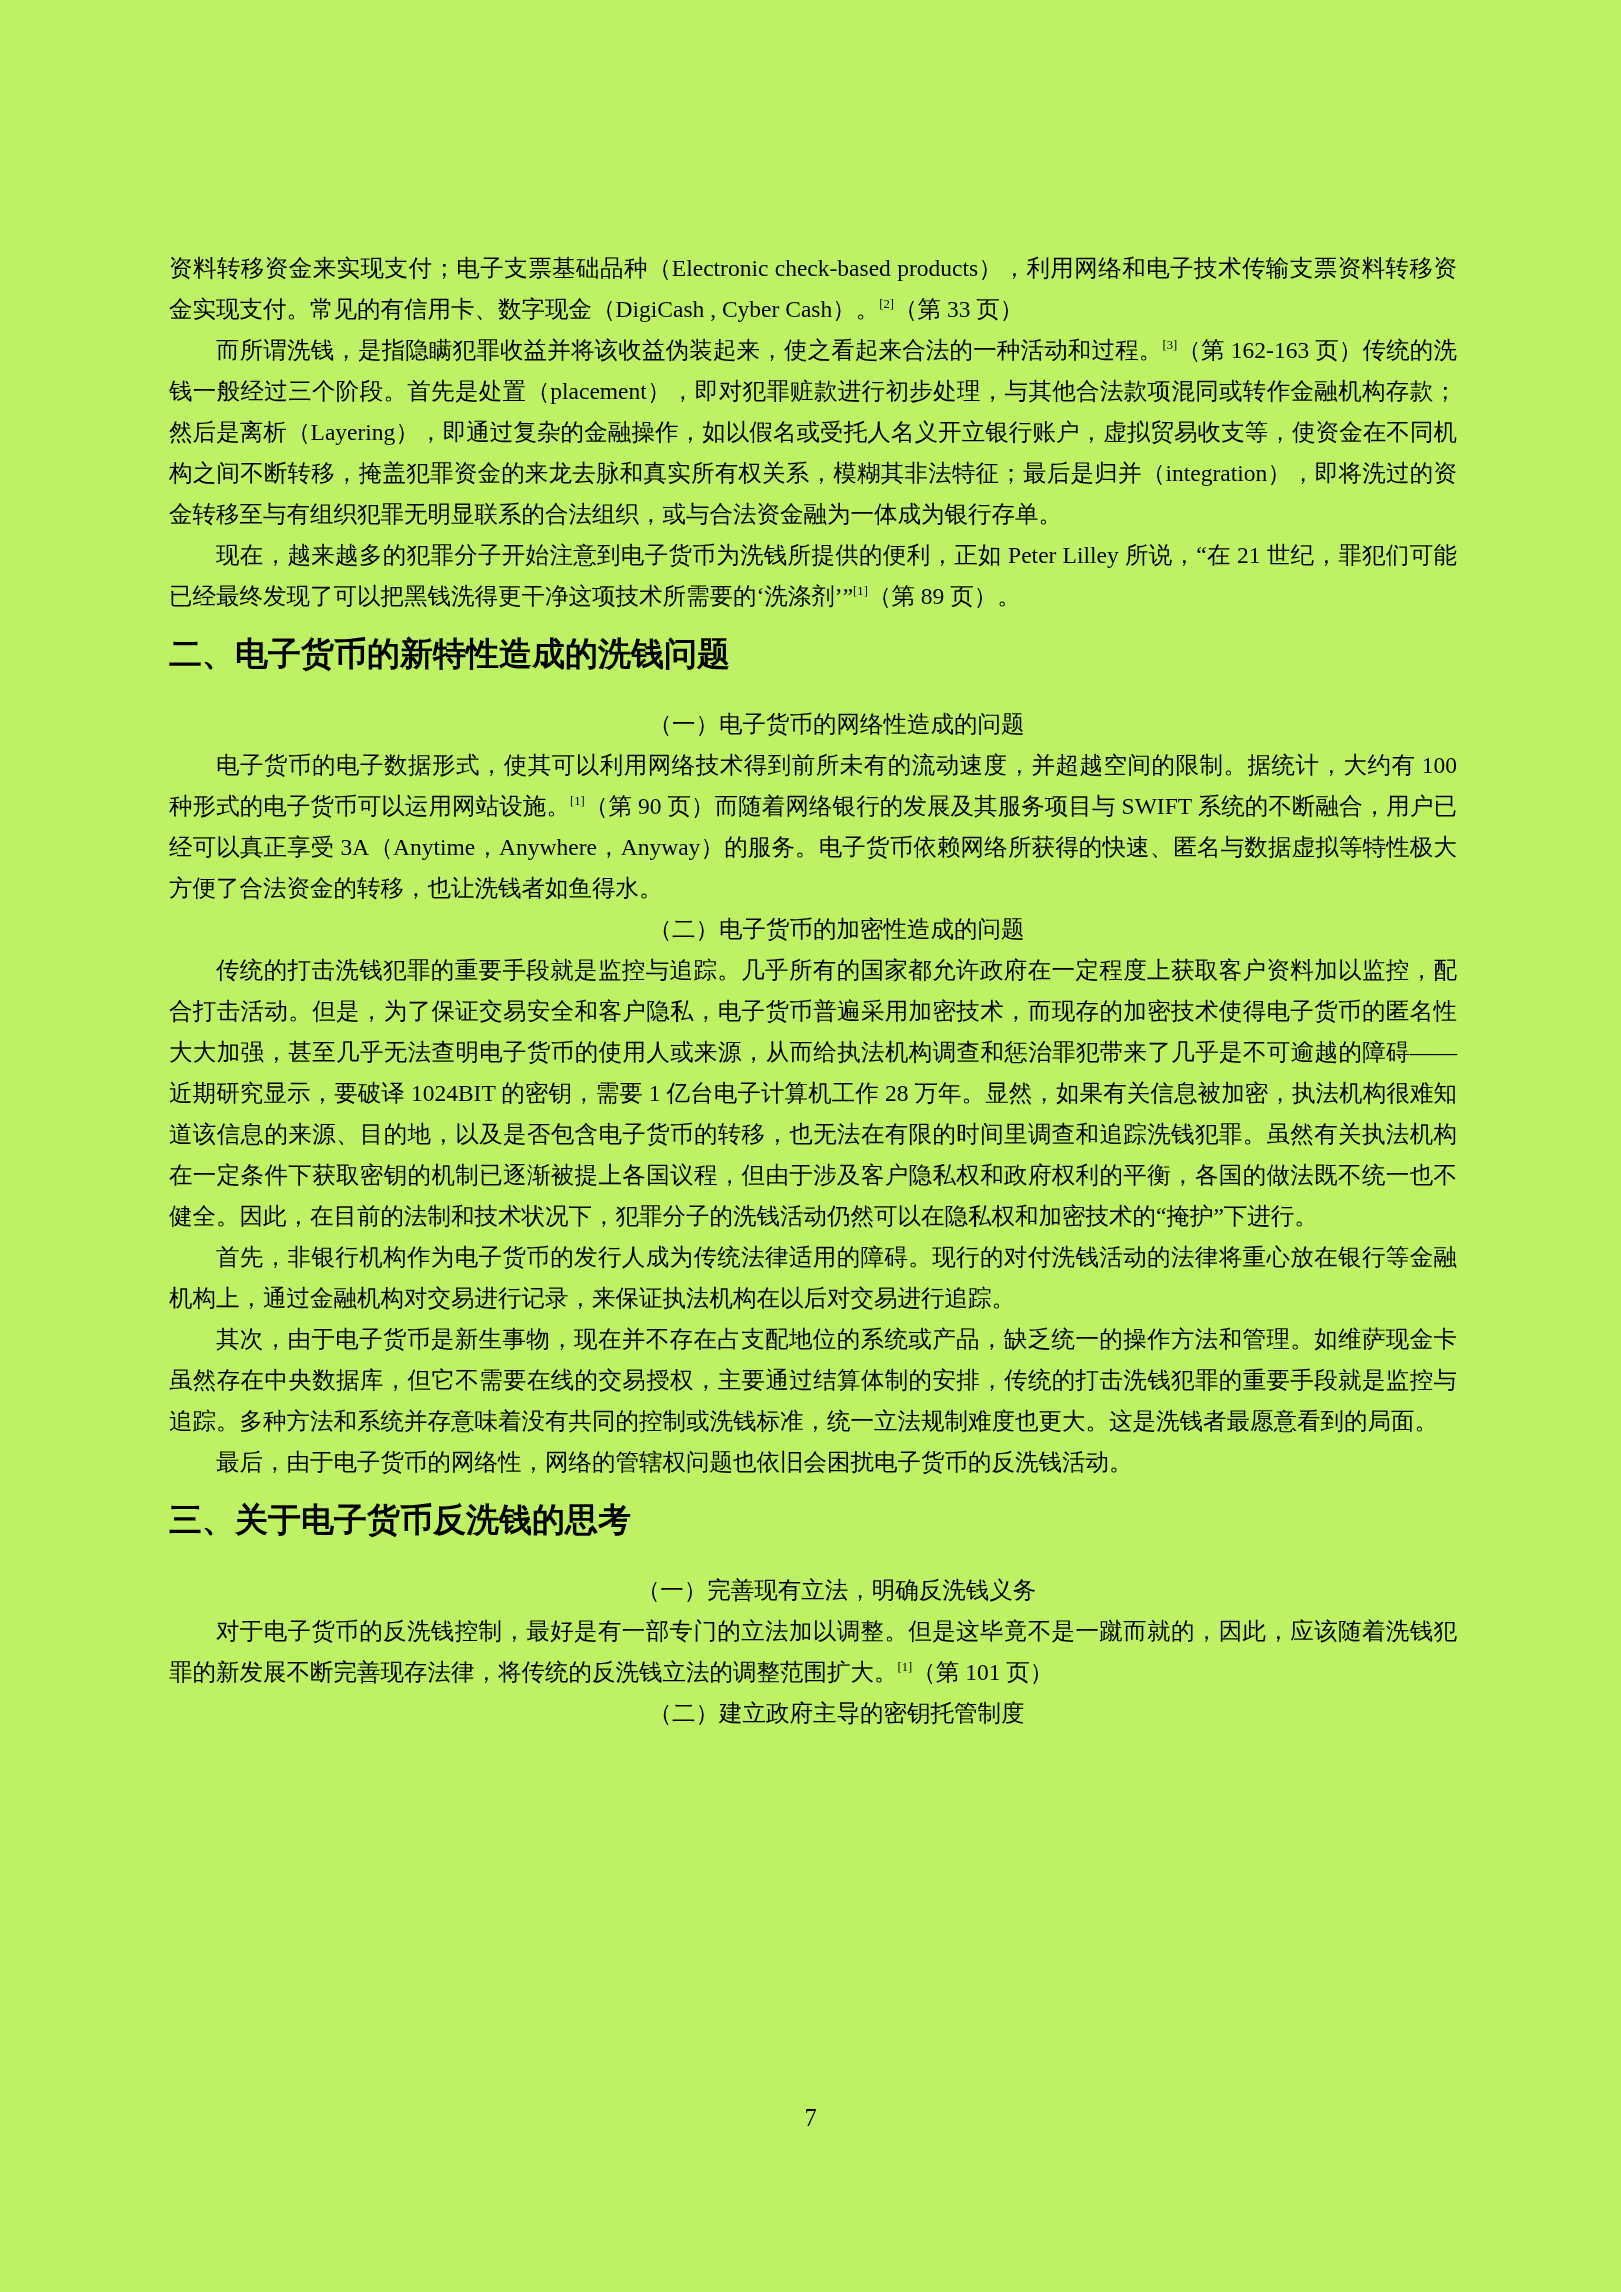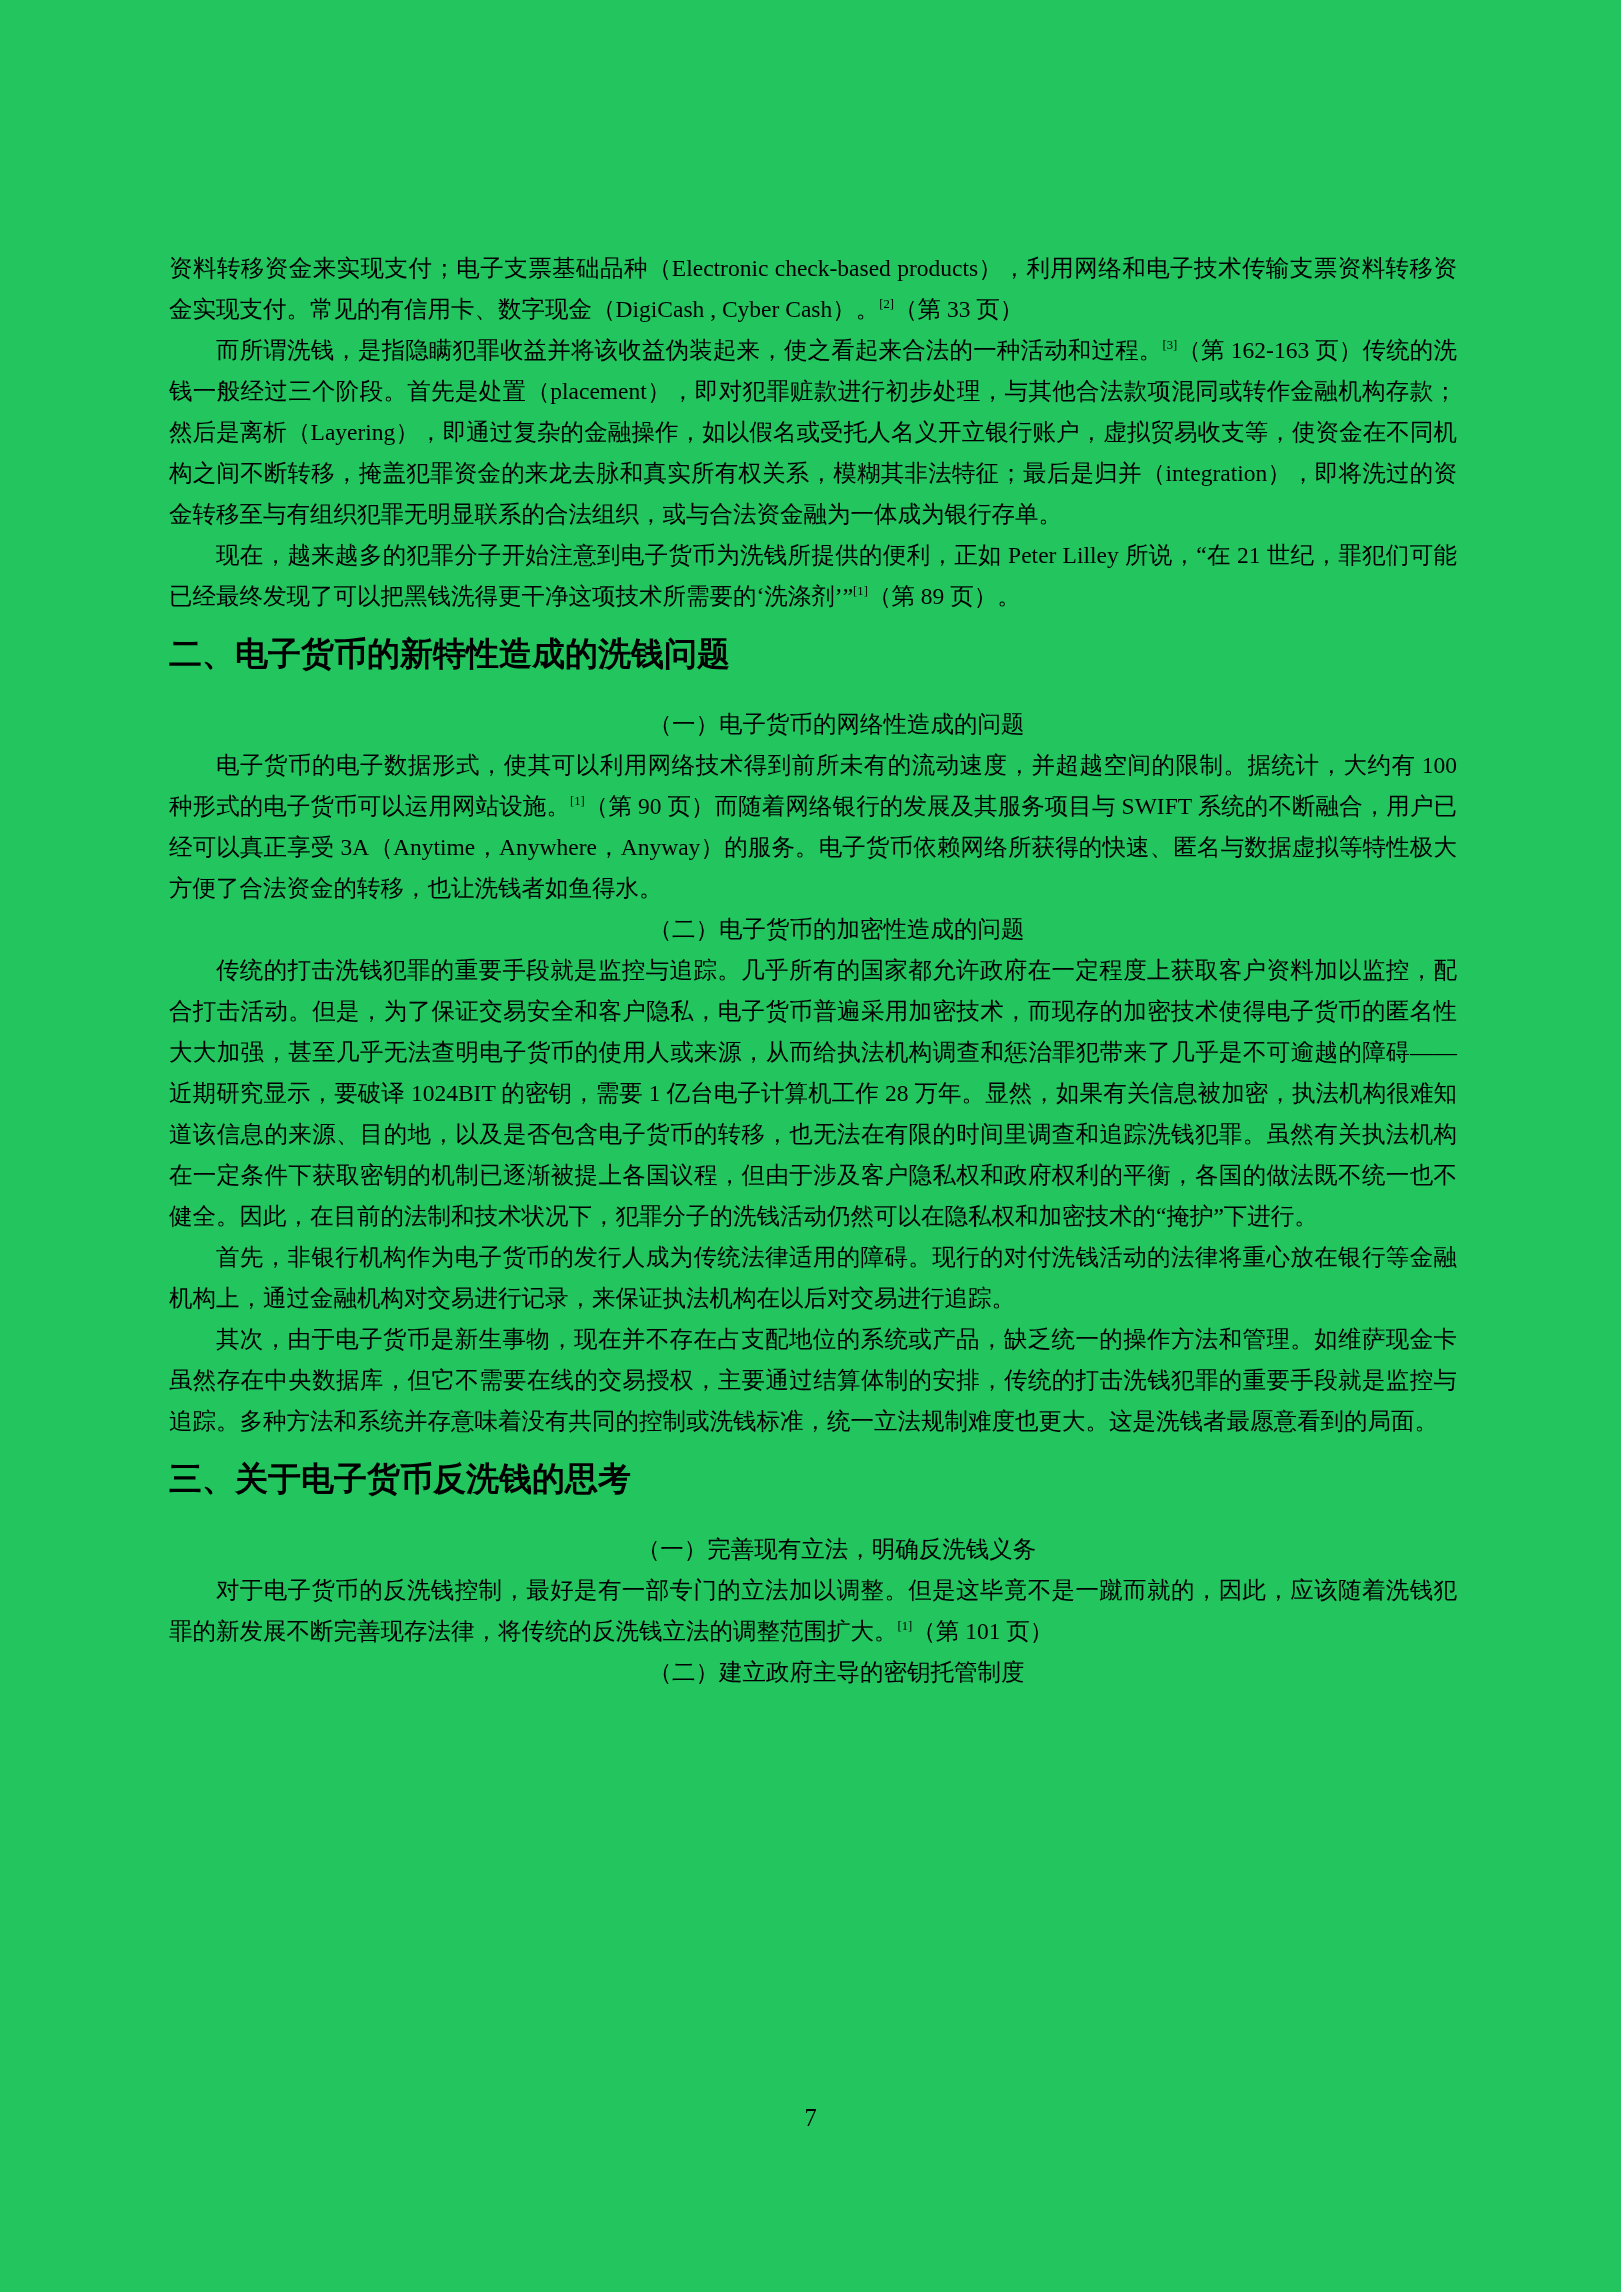--- a/index.html
+++ b/index.html
@@ -4,21 +4,21 @@
 <style>
   html, body {
     margin: 0;
     padding: 0;
     background: #ffffff;
   }
   .page {
     position: relative;
     width: 1621px;
     height: 2293px;
-    background: #22c55e;
+    background: #bef264;
     box-sizing: border-box;
     padding: 248px 164px 12px 169px;
     font-family: "Liberation Serif", "DejaVu Serif", serif;
     color: #000000;
     overflow: hidden;
   }
   .doc-body {
     font-size: 23.5px;
     line-height: 41px;
     text-align: justify;
@@ -65,20 +65,21 @@
       <p class="para no-indent">资料转移资金来实现支付；电子支票基础品种（Electronic check-based products），利用网络和电子技术传输支票资料转移资金实现支付。常见的有信用卡、数字现金（DigiCash , Cyber Cash）。<sup class="footnote-ref">[2]</sup>（第 33 页）</p>
       <p class="para">而所谓洗钱，是指隐瞒犯罪收益并将该收益伪装起来，使之看起来合法的一种活动和过程。<sup class="footnote-ref">[3]</sup>（第 162-163 页）传统的洗钱一般经过三个阶段。首先是处置（placement），即对犯罪赃款进行初步处理，与其他合法款项混同或转作金融机构存款；然后是离析（Layering），即通过复杂的金融操作，如以假名或受托人名义开立银行账户，虚拟贸易收支等，使资金在不同机构之间不断转移，掩盖犯罪资金的来龙去脉和真实所有权关系，模糊其非法特征；最后是归并（integration），即将洗过的资金转移至与有组织犯罪无明显联系的合法组织，或与合法资金融为一体成为银行存单。</p>
       <p class="para">现在，越来越多的犯罪分子开始注意到电子货币为洗钱所提供的便利，正如 Peter Lilley 所说，“在 21 世纪，罪犯们可能已经最终发现了可以把黑钱洗得更干净这项技术所需要的‘洗涤剂’”<sup class="footnote-ref">[1]</sup>（第 89 页）。</p>
       <h2 class="section-heading">二、电子货币的新特性造成的洗钱问题</h2>
       <p class="para sub-heading">（一）电子货币的网络性造成的问题</p>
       <p class="para">电子货币的电子数据形式，使其可以利用网络技术得到前所未有的流动速度，并超越空间的限制。据统计，大约有 100 种形式的电子货币可以运用网站设施。<sup class="footnote-ref">[1]</sup>（第 90 页）而随着网络银行的发展及其服务项目与 SWIFT 系统的不断融合，用户已经可以真正享受 3A（Anytime，Anywhere，Anyway）的服务。电子货币依赖网络所获得的快速、匿名与数据虚拟等特性极大方便了合法资金的转移，也让洗钱者如鱼得水。</p>
       <p class="para sub-heading">（二）电子货币的加密性造成的问题</p>
       <p class="para">传统的打击洗钱犯罪的重要手段就是监控与追踪。几乎所有的国家都允许政府在一定程度上获取客户资料加以监控，配合打击活动。但是，为了保证交易安全和客户隐私，电子货币普遍采用加密技术，而现存的加密技术使得电子货币的匿名性大大加强，甚至几乎无法查明电子货币的使用人或来源，从而给执法机构调查和惩治罪犯带来了几乎是不可逾越的障碍——近期研究显示，要破译 1024BIT 的密钥，需要 1 亿台电子计算机工作 28 万年。显然，如果有关信息被加密，执法机构很难知道该信息的来源、目的地，以及是否包含电子货币的转移，也无法在有限的时间里调查和追踪洗钱犯罪。虽然有关执法机构在一定条件下获取密钥的机制已逐渐被提上各国议程，但由于涉及客户隐私权和政府权利的平衡，各国的做法既不统一也不健全。因此，在目前的法制和技术状况下，犯罪分子的洗钱活动仍然可以在隐私权和加密技术的“掩护”下进行。</p>
       <p class="para">首先，非银行机构作为电子货币的发行人成为传统法律适用的障碍。现行的对付洗钱活动的法律将重心放在银行等金融机构上，通过金融机构对交易进行记录，来保证执法机构在以后对交易进行追踪。</p>
       <p class="para">其次，由于电子货币是新生事物，现在并不存在占支配地位的系统或产品，缺乏统一的操作方法和管理。如维萨现金卡虽然存在中央数据库，但它不需要在线的交易授权，主要通过结算体制的安排，传统的打击洗钱犯罪的重要手段就是监控与追踪。多种方法和系统并存意味着没有共同的控制或洗钱标准，统一立法规制难度也更大。这是洗钱者最愿意看到的局面。</p>
+      <p class="para">最后，由于电子货币的网络性，网络的管辖权问题也依旧会困扰电子货币的反洗钱活动。</p>
       <h2 class="section-heading">三、关于电子货币反洗钱的思考</h2>
       <p class="para sub-heading">（一）完善现有立法，明确反洗钱义务</p>
       <p class="para">对于电子货币的反洗钱控制，最好是有一部专门的立法加以调整。但是这毕竟不是一蹴而就的，因此，应该随着洗钱犯罪的新发展不断完善现存法律，将传统的反洗钱立法的调整范围扩大。<sup class="footnote-ref">[1]</sup>（第 101 页）</p>
       <p class="para sub-heading">（二）建立政府主导的密钥托管制度</p>
     </div>
   <div class="page-footer">
     <span>7</span>
   </div>
 </div>
 

